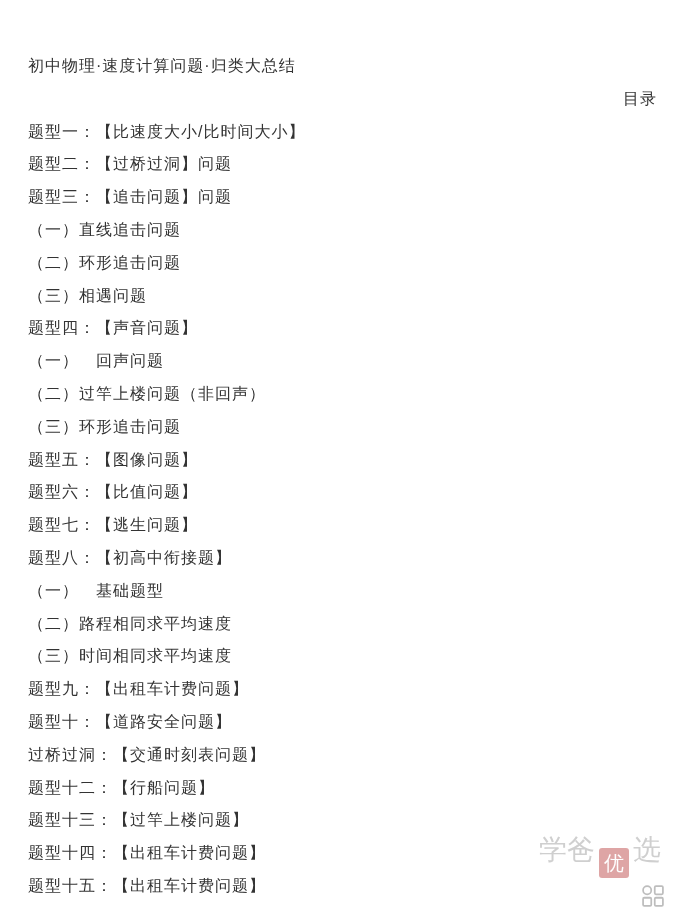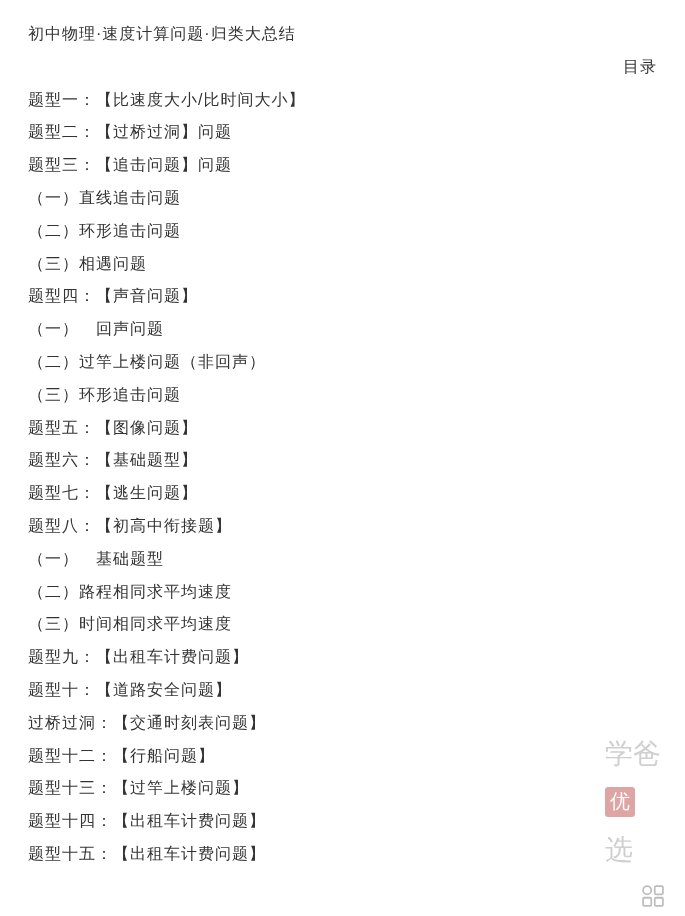--- a/index.html
+++ b/index.html
@@ -14,40 +14,40 @@
       height: 916px;
       padding: 18px 28px;
       position: relative;
       color: #333333;
       font-size: 16px;
       line-height: 2.05;
     }
     .title {
       font-size: 16px;
       letter-spacing: 1px;
+      margin-top: 32px;
     }
     .toc-label {
       letter-spacing: 2px;
       text-align: right;
     }
     .line {
       letter-spacing: 1px;
     }
     .watermark {
       position: absolute;
       right: 24px;
       bottom: 38px;
       font-size: 28px;
       color: #b0b0b0;
       opacity: 0.6;
       display: flex;
-      align-items: flex-start;
+      align-items: flex-end;
       gap: 4px;
       pointer-events: none;
-      flex-direction: column;
     }
     .watermark .seal {
       display: inline-flex;
       align-items: center;
       justify-content: center;
       width: 30px;
       height: 30px;
       background: #c05050;
       color: #ffffff;
       font-size: 20px;
@@ -78,21 +78,21 @@
 <div class="line">题型二：【过桥过洞】问题</div>
 <div class="line">题型三：【追击问题】问题</div>
 <div class="line">（一）直线追击问题</div>
 <div class="line">（二）环形追击问题</div>
 <div class="line">（三）相遇问题</div>
 <div class="line">题型四：【声音问题】</div>
 <div class="line">（一）　回声问题</div>
 <div class="line">（二）过竿上楼问题（非回声）</div>
 <div class="line">（三）环形追击问题</div>
 <div class="line">题型五：【图像问题】</div>
-<div class="line">题型六：【基础题型】</div>
+<div class="line">题型六：【比值问题】</div>
 <div class="line">题型七：【逃生问题】</div>
 <div class="line">题型八：【初高中衔接题】</div>
 <div class="line">（一）　基础题型</div>
 <div class="line">（二）路程相同求平均速度</div>
 <div class="line">（三）时间相同求平均速度</div>
 <div class="line">题型九：【出租车计费问题】</div>
 <div class="line">题型十：【道路安全问题】</div>
 <div class="line">过桥过洞：【交通时刻表问题】</div>
 <div class="line">题型十二：【行船问题】</div>
 <div class="line">题型十三：【过竿上楼问题】</div>

